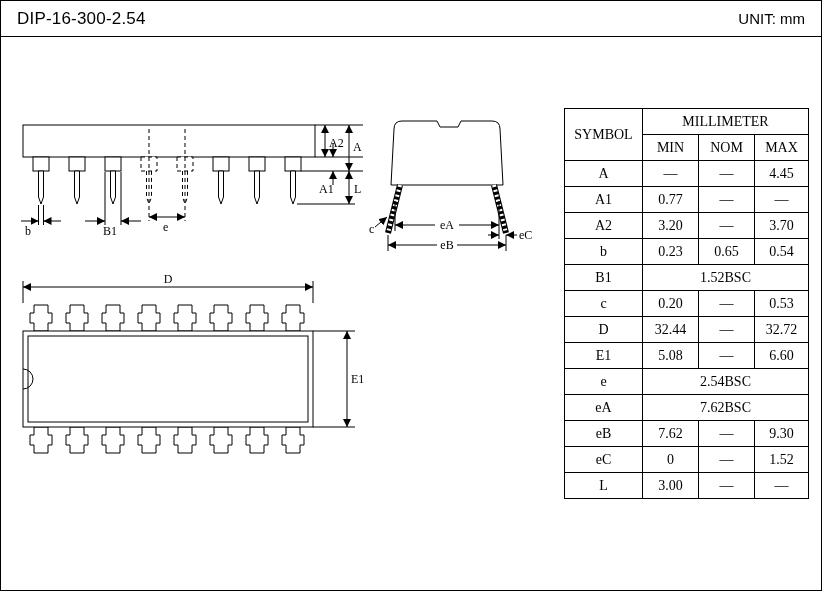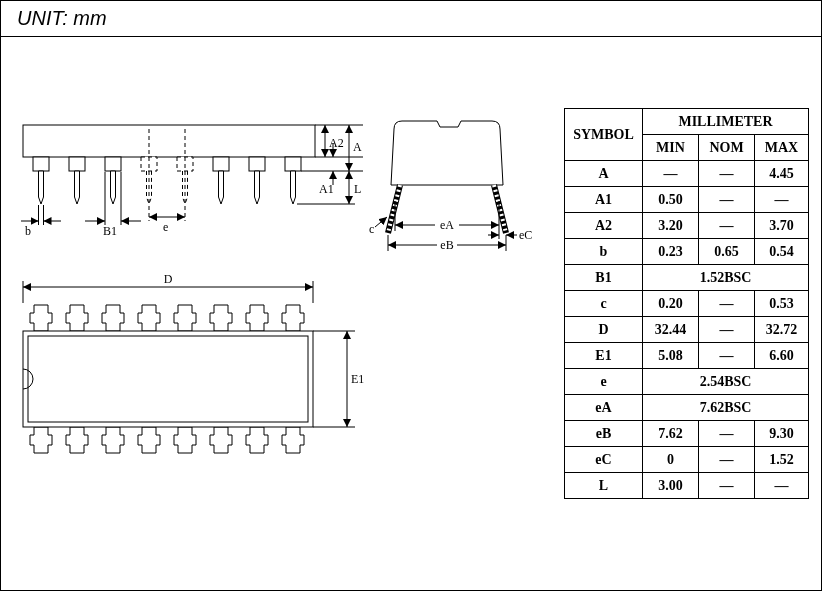--- a/index.html
+++ b/index.html
@@ -8,58 +8,59 @@
     border:1px solid #000;box-sizing:border-box;overflow:hidden;
     font-family:"Liberation Sans",sans-serif;color:#000;
   }
   .header{
     position:absolute;top:0;left:0;right:0;height:36px;
     border-bottom:1px solid #000;
     display:flex;justify-content:space-between;align-items:center;
     padding:0 16px;box-sizing:border-box;
   }
   .title{font-size:17px;letter-spacing:.2px;}
-  .unit{font-size:20px;font-style:italic;}
+  .unit{font-size:15px;}
   .drawing{position:absolute;}
   .side-view{left:18px;top:108px;}
   .end-view{left:366px;top:104px;}
   .top-view{left:18px;top:272px;}
   svg text{
     font-family:"Liberation Serif",serif;font-size:12px;fill:#000;
   }
   svg .ln{stroke:#000;stroke-width:1;fill:none;}
   svg .shape{stroke:#000;stroke-width:1;fill:#fff;}
   svg .dash{stroke-dasharray:4 3;}
   table.dims{
     position:absolute;left:563px;top:107px;
     border-collapse:collapse;background:#fff;
     font-family:"Liberation Serif",serif;font-size:14px;color:#000;
     table-layout:fixed;
   }
   table.dims th,table.dims td{
     border:1px solid #000;text-align:center;vertical-align:middle;
-    padding:3px 4px;height:19px;font-weight:bold;
+    padding:3px 4px;height:19px;font-weight:normal;
     overflow:hidden;white-space:nowrap;
   }
   table.dims thead th{font-size:14px;}
 </style>
 </head>
 <body>
 
 <div class="page">
 
   <svg width="0" height="0" style="position:absolute" aria-hidden="true">
     <defs>
       <marker id="arr" viewBox="0 0 10 10" refX="10" refY="5" markerWidth="8" markerHeight="8" orient="auto-start-reverse">
         <path d="M0 0 L10 5 L0 10 Z" fill="#000"></path>
       </marker>
     </defs>
   </svg>
 
   <div class="header">
+    <span class="title">DIP-16-300-2.54</span>
     <span class="unit">UNIT: mm</span>
   </div>
 
   <div class="drawing side-view">
     <svg width="350" height="140" viewBox="0 0 350 140">
       <g>
         <rect class="shape" x="4" y="16" width="292" height="32"></rect>
       </g>
       <g>
         <rect class="shape" x="14" y="48" width="16" height="14"></rect>
@@ -200,21 +201,21 @@
     </thead>
     <tbody>
         <tr>
           <td>A</td>
           <td>—</td>
           <td>—</td>
           <td>4.45</td>
         </tr>
         <tr>
           <td>A1</td>
-          <td>0.50</td>
+          <td>0.77</td>
           <td>—</td>
           <td>—</td>
         </tr>
         <tr>
           <td>A2</td>
           <td>3.20</td>
           <td>—</td>
           <td>3.70</td>
         </tr>
         <tr>

